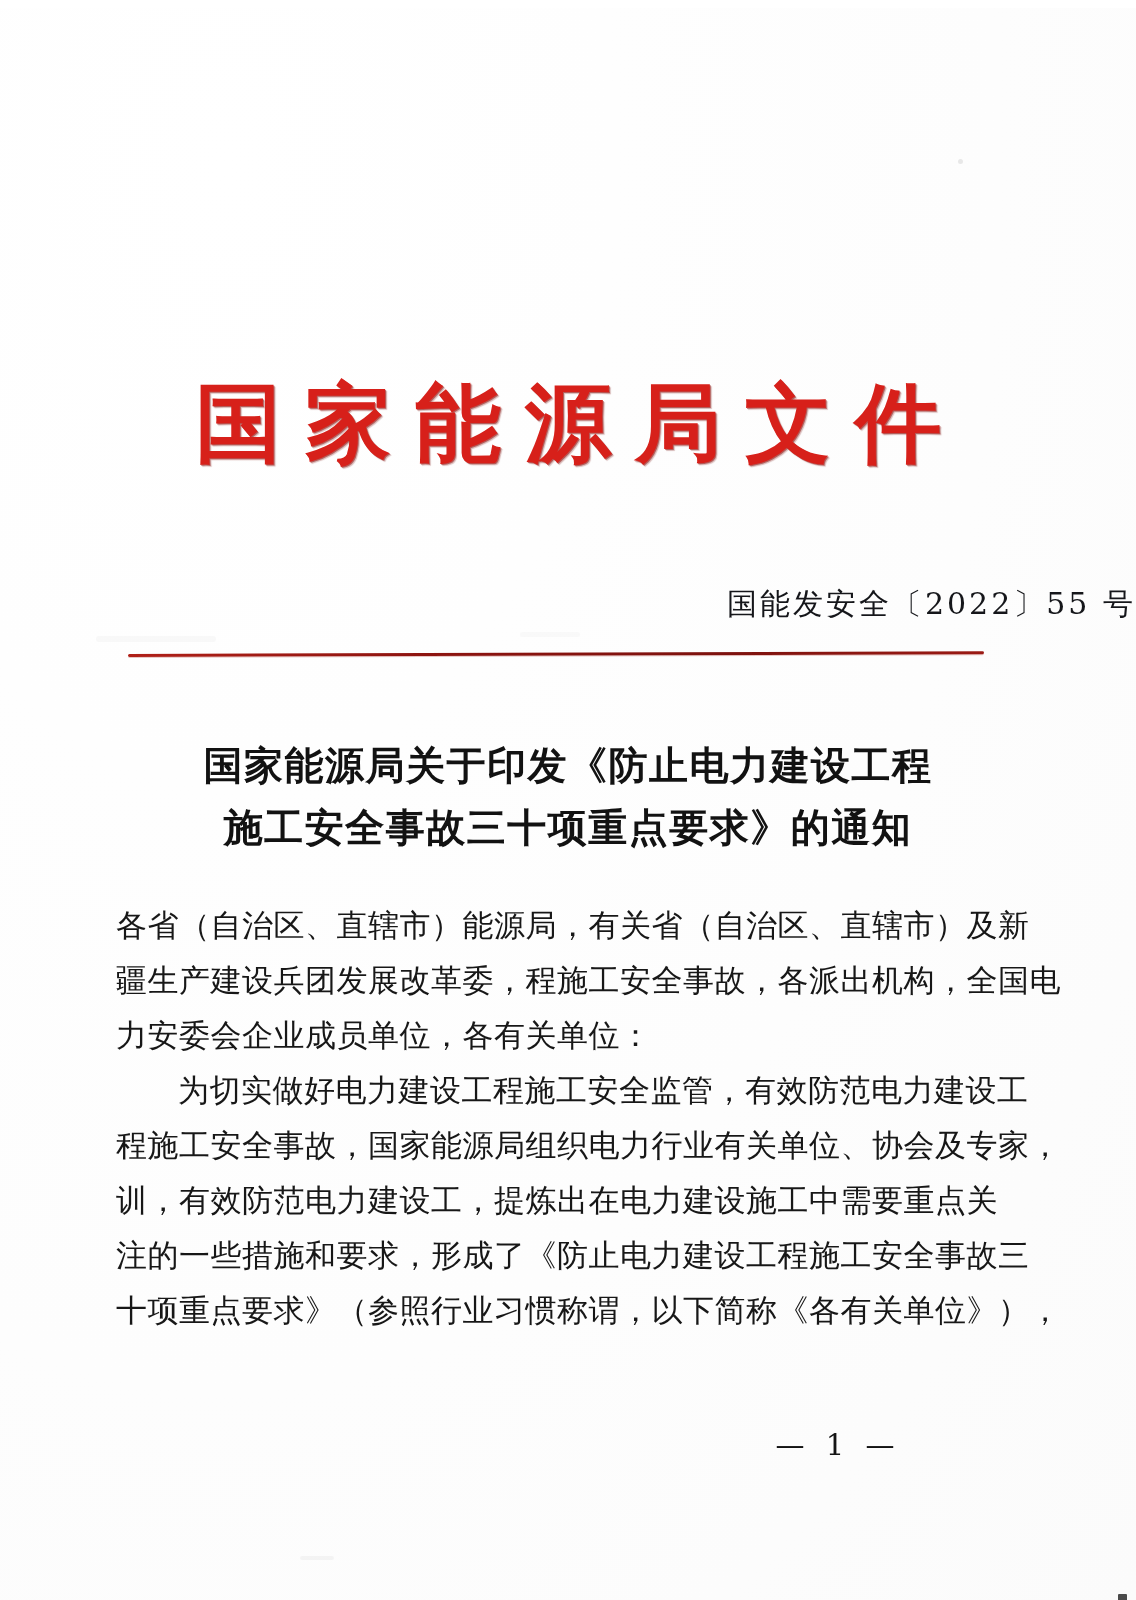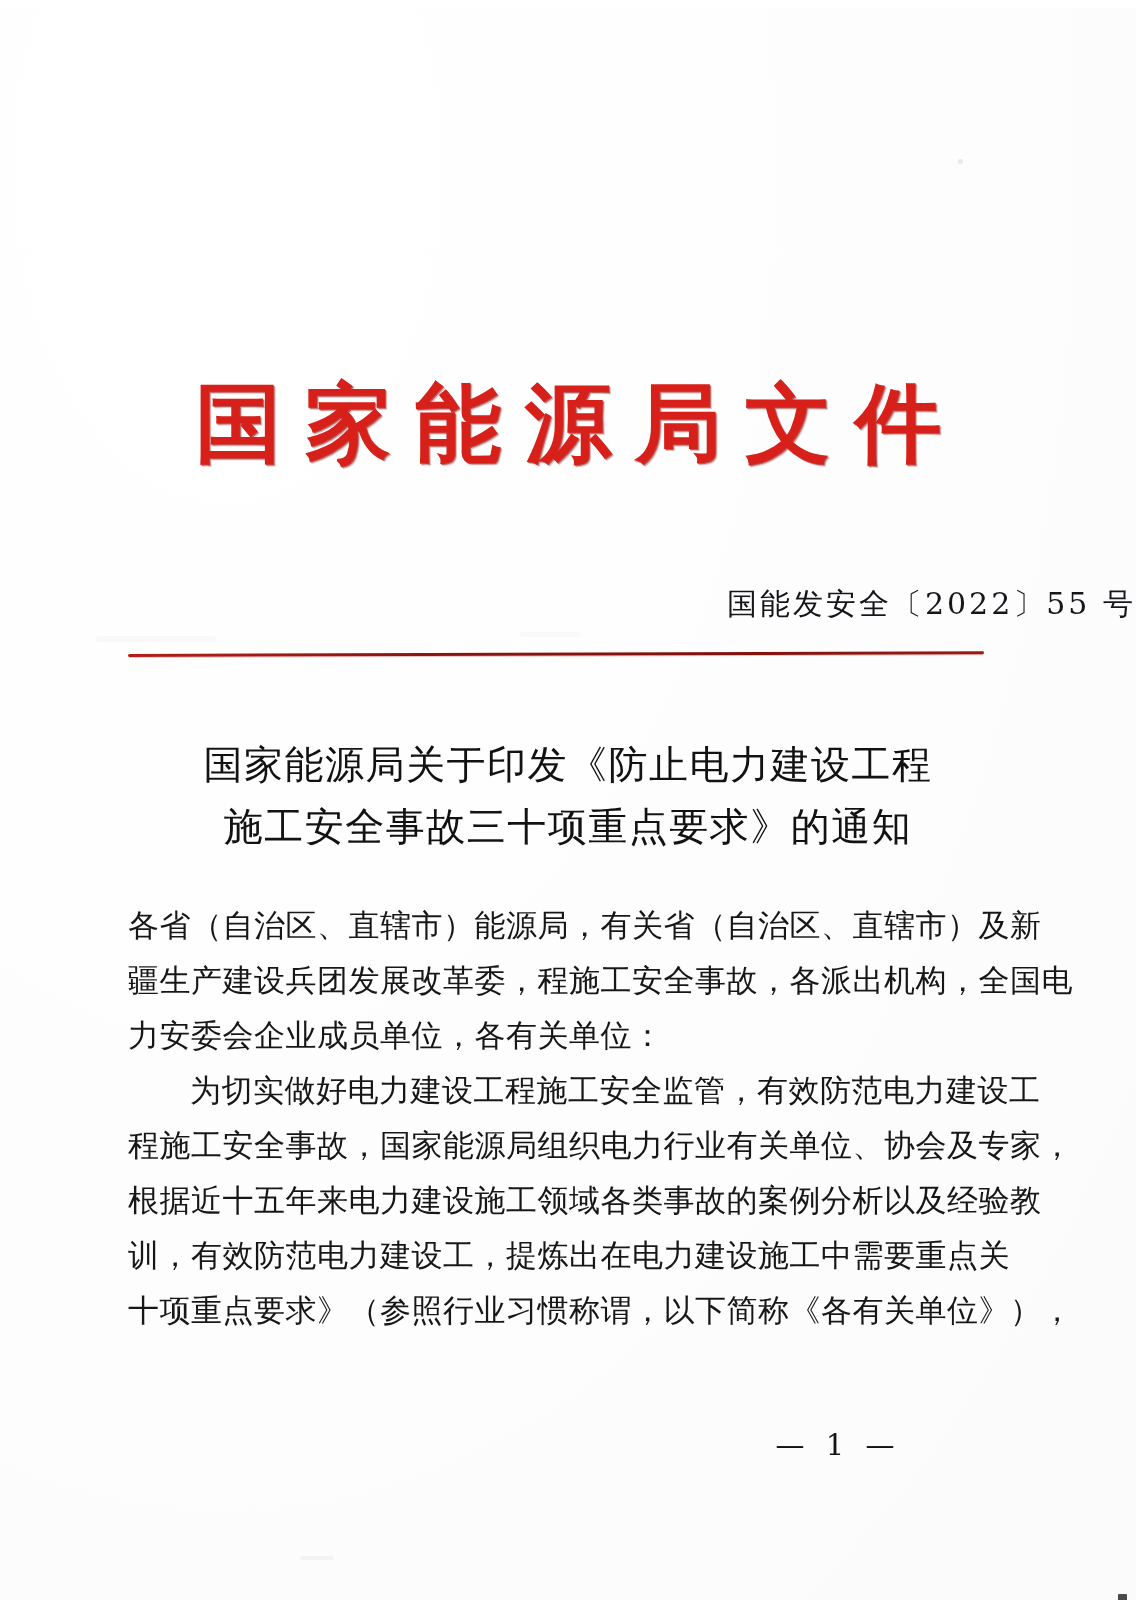--- a/index.html
+++ b/index.html
@@ -88,32 +88,32 @@
     box-shadow: 0 1px 0 rgba(170,30,22,.25);
   }
 
   
   .doc-title {
     position: absolute;
     left: 100px;
     right: 100px;
     top: 726px;
     text-align: center;
-    font-weight: 400;
+    font-weight: 700;
     font-size: 39px;
     line-height: 62px;
     letter-spacing: 1.5px;
     color: #121212;
   }
   .doc-title .tline { display: block; white-space: nowrap; }
 
   
   .body-block {
     position: absolute;
-    left: 128px;
+    left: 116px;
     top: 890px;
     width: 860px;
     font-size: 31px;
     line-height: 55px;
     letter-spacing: 0.5px;
     color: #171717;
   }
   .para { margin: 0; }
   .para .bline { display: block; white-space: nowrap; }
   .para .bline.indent { text-indent: 62px; }
@@ -164,22 +164,22 @@
 
     <p class="para">
       <span class="bline">各省（自治区、直辖市）能源局，有关省（自治区、直辖市）及新</span>
       <span class="bline">疆生产建设兵团发展改革委，程施工安全事故，各派出机构，全国电</span>
       <span class="bline">力安委会企业成员单位，各有关单位：</span>
     </p>
 
     <p class="para">
       <span class="bline indent">为切实做好电力建设工程施工安全监管，有效防范电力建设工</span>
       <span class="bline">程施工安全事故，国家能源局组织电力行业有关单位、协会及专家，</span>
-      <span class="bline">根据近十五年来电力建设施工领域各类事故的案例分析以及经验教</span>
       <span class="bline">训，有效防范电力建设工，提炼出在电力建设施工中需要重点关</span>
+      <span class="bline">注的一些措施和要求，形成了《防止电力建设工程施工安全事故三</span>
       <span class="bline">十项重点要求》（参照行业习惯称谓，以下简称《各有关单位》），</span>
     </p>
 
   </div>
 
   <div class="page-number">
     <span class="pn-inner">— 1 —</span>
   </div>
 
 </div>

